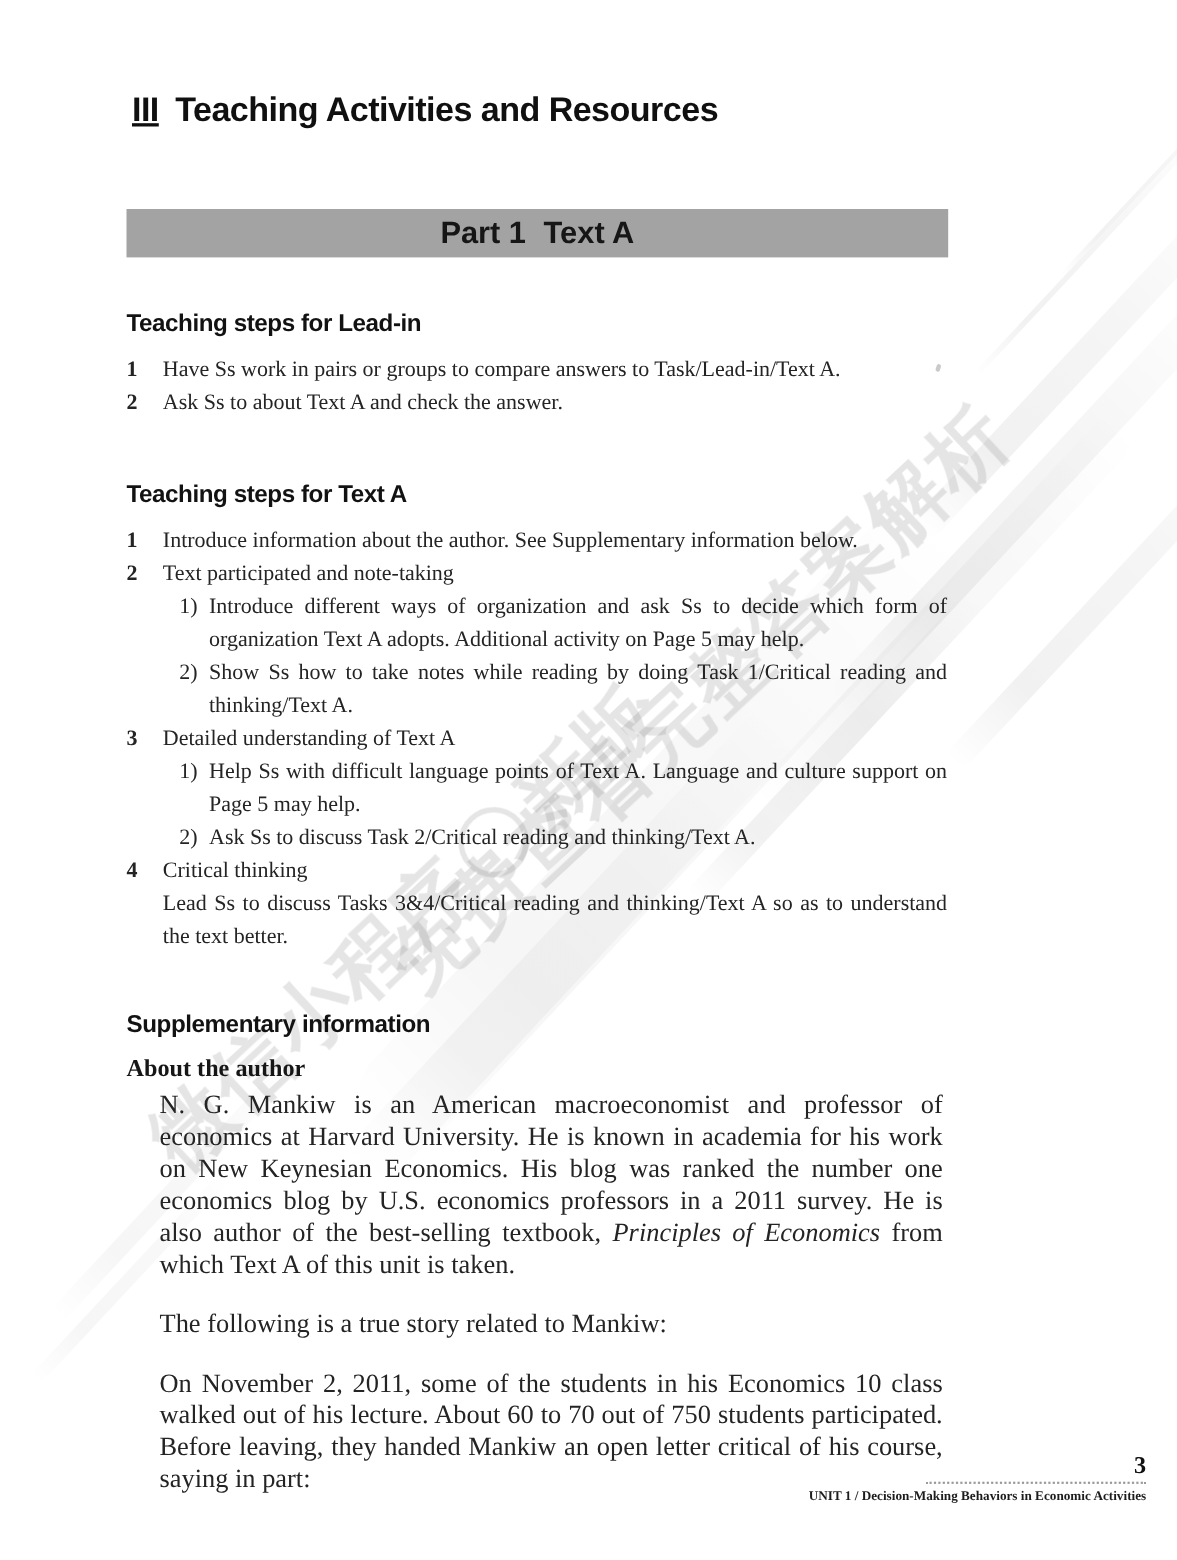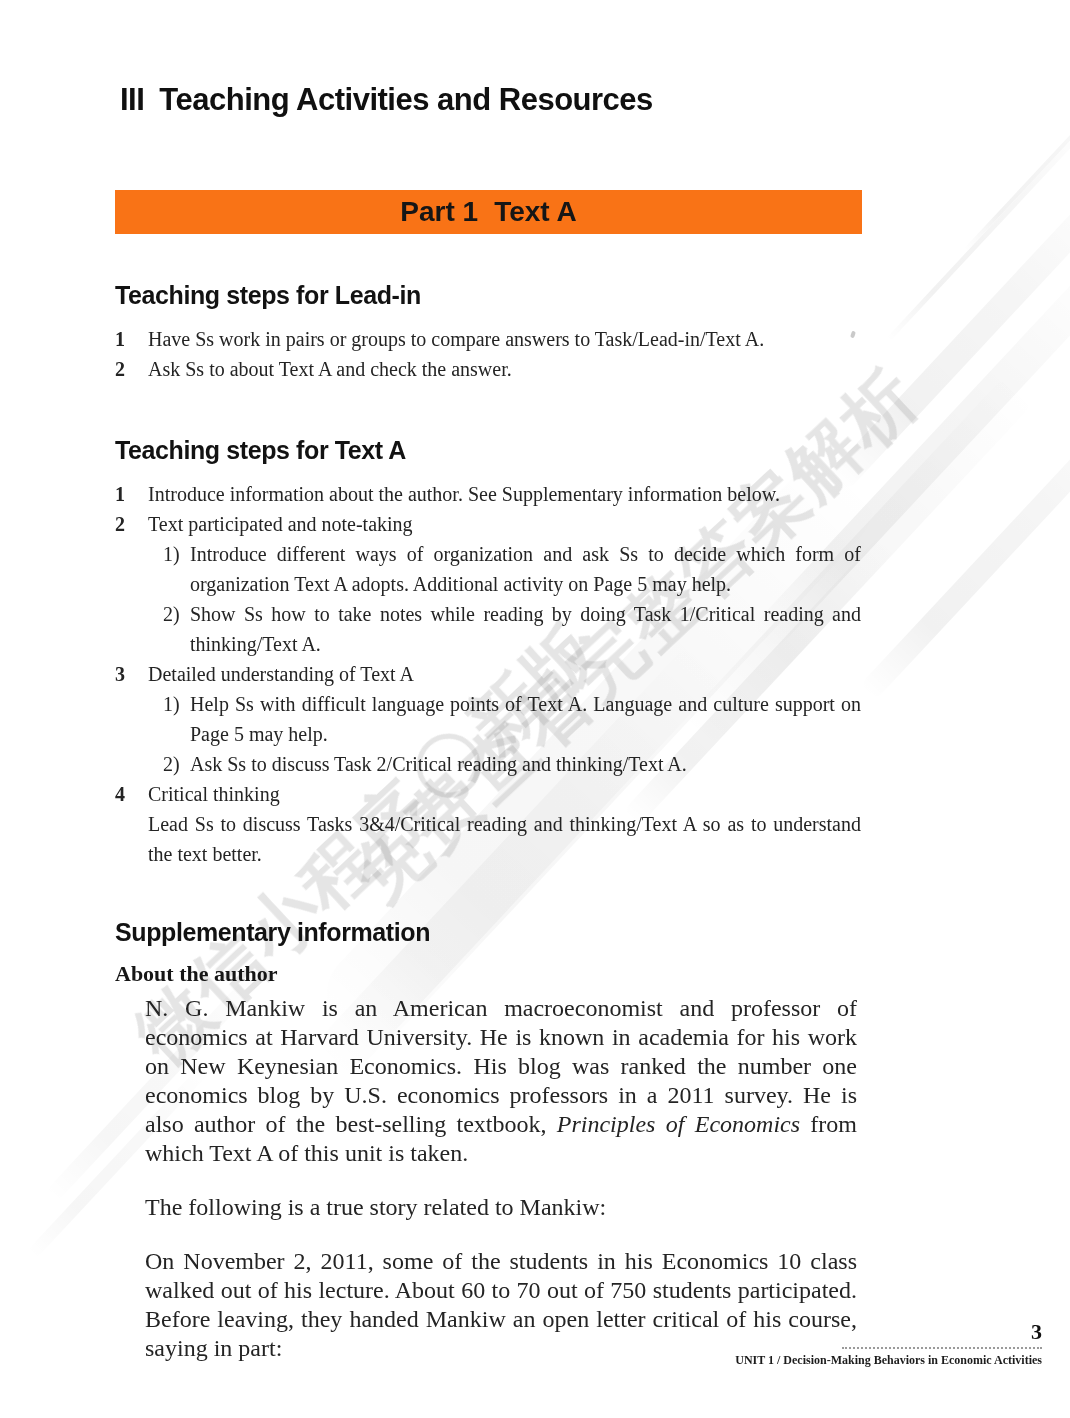--- a/index.html
+++ b/index.html
@@ -18,32 +18,32 @@
       color:rgba(95,95,95,0.16);font-size:72px;letter-spacing:2px;pointer-events:none;
       transform-origin:left top;filter:blur(0.6px);}
   .wm1{left:116px;top:1013px;transform:rotate(-43deg);}
   .wm2{left:333px;top:853px;transform:rotate(-43deg);}
   .wm-stamp{display:inline-block;width:54px;height:54px;border:5px solid currentColor;border-radius:50%;
             margin:0 10px;vertical-align:-6px;}
 
   
   .doc-title{position:absolute;left:120px;top:82px;margin:0;font-family:"Liberation Sans",sans-serif;
              font-weight:bold;font-size:31px;letter-spacing:-0.5px;color:#101010;}
-  .title-numeral{margin-right:15px;}
-  .banner{position:absolute;left:115px;top:190px;width:747px;height:44px;background:#f97316;
+  .title-numeral{margin-right:15px;text-decoration:underline;}
+  .banner{position:absolute;left:115px;top:190px;width:747px;height:44px;background:#a3a3a3;
           display:flex;align-items:center;justify-content:center;font-family:"Liberation Sans",sans-serif;
           font-weight:bold;font-size:28px;color:#161616;}
   .banner-label{margin-left:16px;}
 
   
   .sec{position:absolute;left:115px;width:746px;}
   .sec-leadin{top:281px;}
   .sec-texta{top:436px;}
   .sec-supp{top:918px;}
-  .sec h2{margin:0 0 14px 0;font-family:"Liberation Sans",sans-serif;font-weight:bold;font-size:25px;
+  .sec h2{margin:0 0 14px 0;font-family:"Liberation Sans",sans-serif;font-weight:bold;font-size:22px;
           letter-spacing:-0.4px;color:#121212;}
 
   .li{display:flex;font-size:20px;line-height:30px;}
   .num{flex:0 0 33px;font-weight:bold;}
   .li-body{flex:1;min-width:0;}
   .sub{display:flex;padding-left:15px;}
   .subnum{flex:0 0 27px;}
   .sub-text{flex:1;text-align:justify;}
   .li-cont{text-align:justify;}
 

